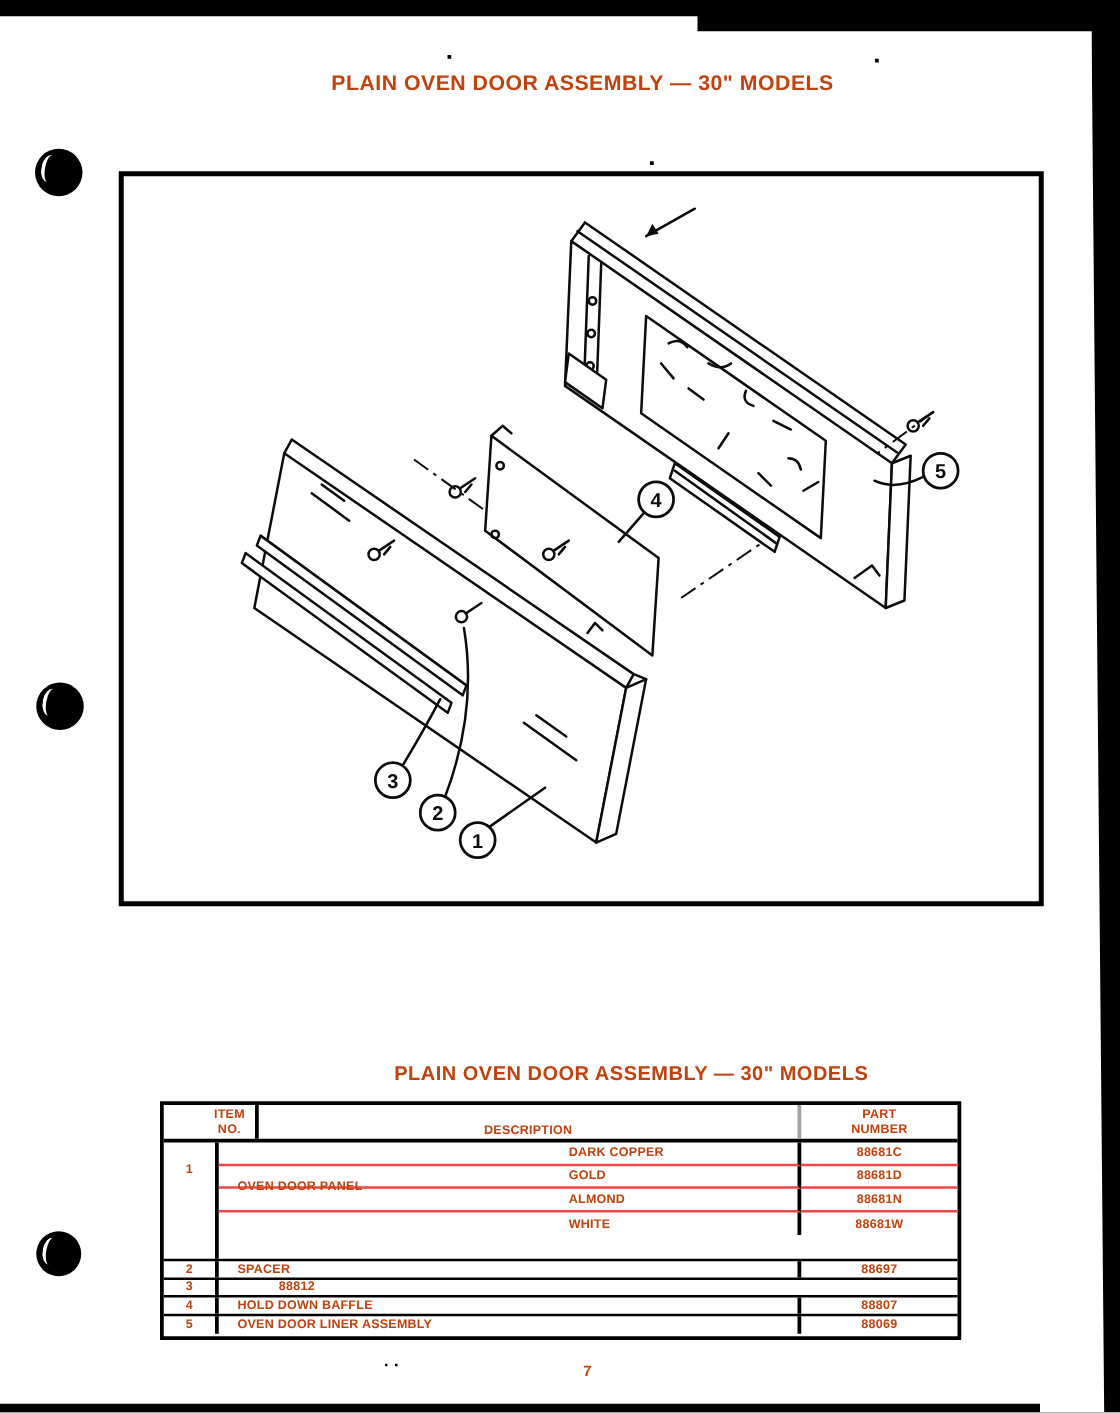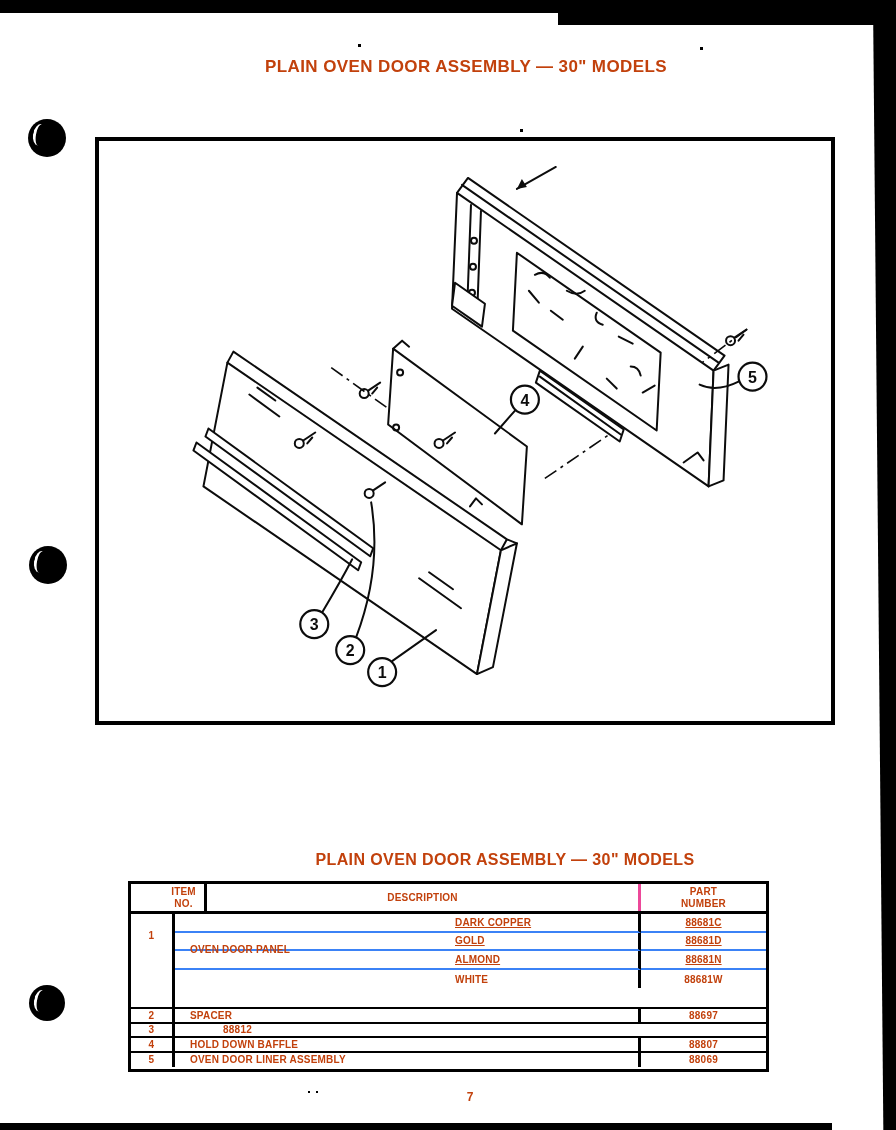--- a/index.html
+++ b/index.html
@@ -33,28 +33,28 @@
   .dashdot{stroke:#0c0c0c;stroke-width:1.6;fill:none;stroke-dasharray:14 5 3 5;}
   .callout-circle{stroke:#0c0c0c;stroke-width:2.2;fill:#fff;}
   .callout-num{font-family:"Liberation Sans",sans-serif;font-size:16px;font-weight:bold;
     fill:#0c0c0c;text-anchor:middle;}
   
   .parts-table{position:absolute;left:128px;top:881px;width:641px;height:191px;
     border:3px solid #000;background:#fff;font-size:10px;font-weight:bold;letter-spacing:.2px;}
   .t-header{display:flex;height:30px;border-bottom:3px solid #000;text-align:center;padding-left:32px;}
   .hcell{display:flex;flex-direction:column;justify-content:center;line-height:1.2;}
   .col-item{width:44px;border-right:3px solid #000;flex-shrink:0;}
-  .col-desc{flex:1;border-right:3px solid #ec4899;}
+  .col-desc{flex:1;border-right:3px solid #a3a3a3;justify-content:flex-end;}
   .col-part{width:125px;flex-shrink:0;text-align:center;}
   .t-row1{display:flex;height:95px;border-bottom:2px solid #000;}
   .row1-item{width:44px;border-right:3px solid #000;flex-shrink:0;text-align:center;padding-top:16px;}
   .row1-right{flex:1;position:relative;}
   .row1-name{position:absolute;left:15px;top:30px;}
   .variant-row{display:flex;height:18.6px;}
-  .variant-row.sep .vcolor,.variant-row.sep .vpart{border-bottom:2px solid #3b82f6;text-decoration:underline;}
+  .variant-row.sep .vcolor,.variant-row.sep .vpart{border-bottom:2px solid #ef4444;}
   .vcolor{flex:1;padding-left:280px;border-right:3px solid #000;display:flex;align-items:center;}
   .vpart{width:125px;flex-shrink:0;display:flex;align-items:center;justify-content:center;}
   .t-row{display:flex;height:14.5px;border-bottom:2px solid #000;}
   .t-row:last-child{border-bottom:none;}
   .rcell-item{width:44px;border-right:3px solid #000;flex-shrink:0;text-align:center;
     display:flex;align-items:center;justify-content:center;}
   .rcell-desc{flex:1;border-right:3px solid #000;padding-left:15px;display:flex;align-items:center;}
   .rcell-part{width:125px;flex-shrink:0;display:flex;align-items:center;justify-content:center;}
   .page-number{position:absolute;left:430px;top:1090px;width:80px;text-align:center;
     font-size:12px;font-weight:bold;}

